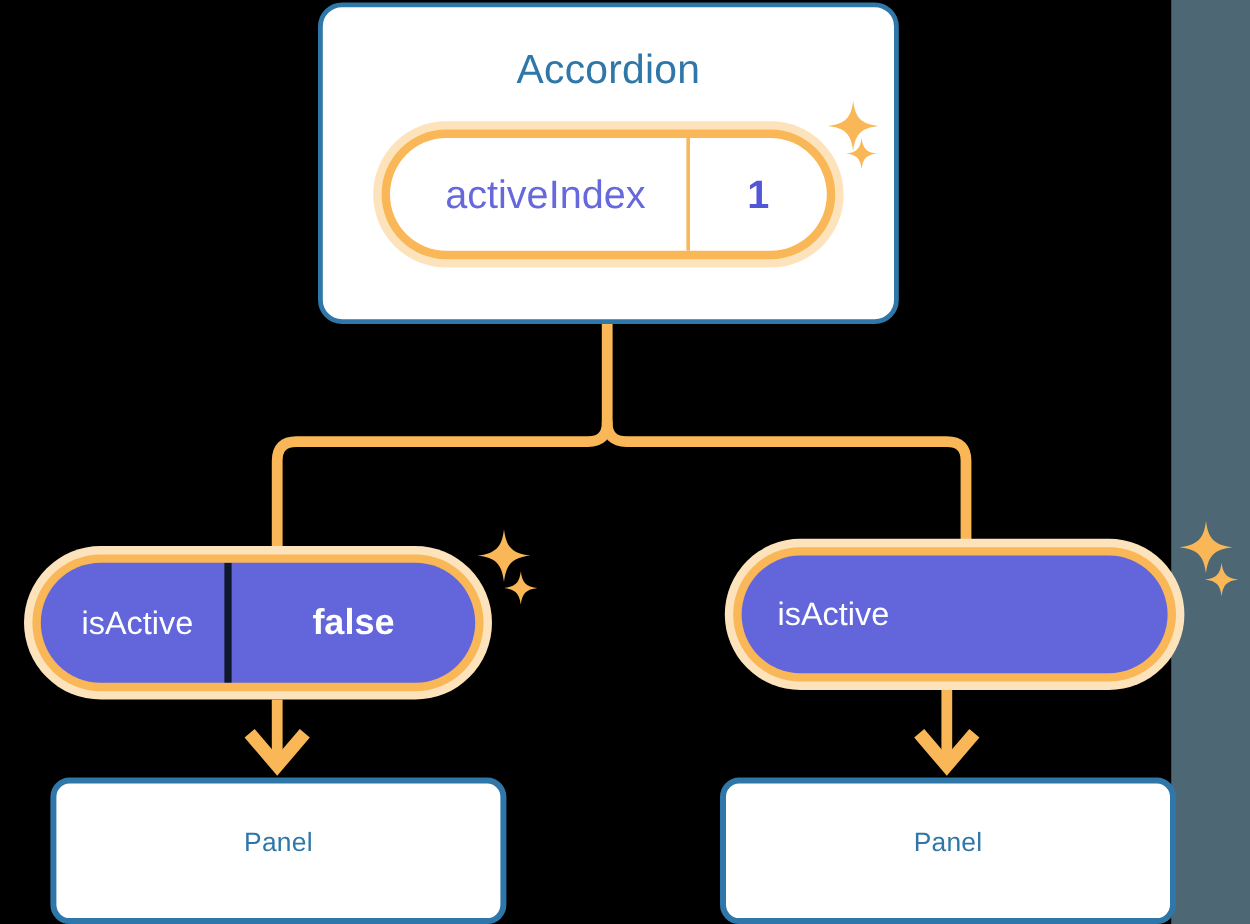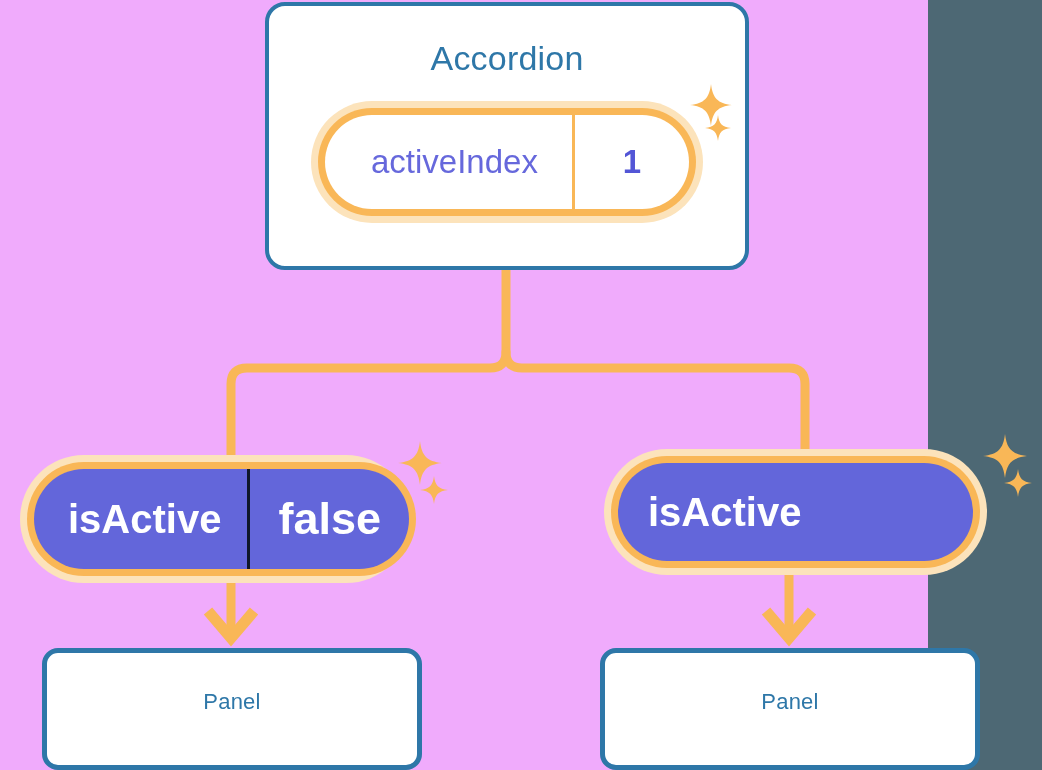--- a/index.html
+++ b/index.html
@@ -11,21 +11,22 @@
     width: 1042px;
     height: 770px;
     overflow: hidden;
     font-family: "Liberation Sans", sans-serif;
     -webkit-font-smoothing: antialiased;
   }
   #stage {
     position: relative;
     width: 928px;
     height: 770px;
-    background: #f0abfc;
+    background: #000000;
+    padding-left: 48px;
   }
 
   
   #wires {
     position: absolute;
     left: 0; top: 0;
     width: 1042px; height: 770px;
     pointer-events: none;
   }
 
@@ -118,28 +119,27 @@
     font-size: 33px;
     font-weight: bold;
   }
 
   
   .pill-solid .pill-body { background: #6366da; }
   .pill-solid .pill-key {
     flex: 0 0 auto;
     padding: 0 30px;
     color: #ffffff;
-    font-size: 40px;
-    font-weight: bold;
+    font-size: 27px;
   }
   .pill-solid .pill-val {
     flex: 1 1 auto;
-    border-left: 3px solid #0f172a;
+    border-left: 6px solid #0f172a;
     color: #ffffff;
-    font-size: 45px;
+    font-size: 30px;
     font-weight: bold;
     padding: 0 28px;
     text-align: center;
   }
 
   #pill-active-index {
     left: 311px;
     top: 101px;
     width: 392px;
     height: 122px;

